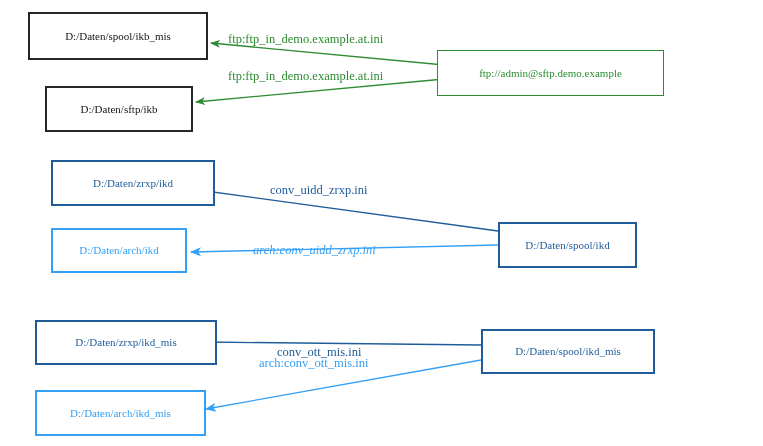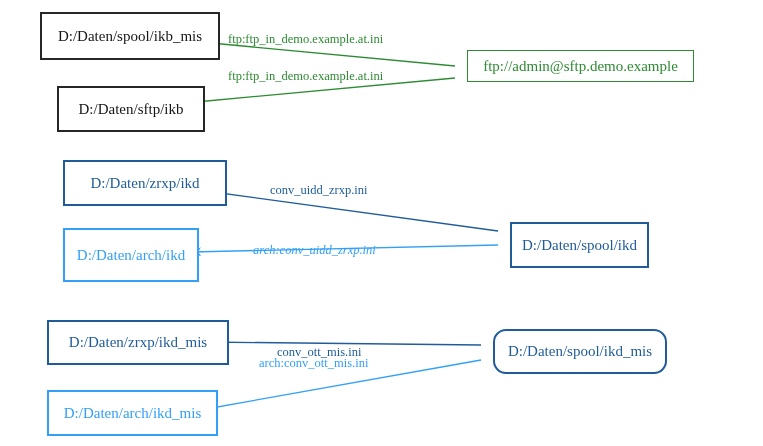--- a/index.html
+++ b/index.html
@@ -23,25 +23,24 @@
     height: 446px;
     pointer-events: none;
   }
   .node {
     position: absolute;
     box-sizing: border-box;
     display: flex;
     align-items: center;
     justify-content: center;
     background: #ffffff;
-    font-size: 15px;
+    font-size: 11px;
     line-height: 1.1;
     white-space: nowrap;
     text-align: center;
-    margin-left: 12px;
   }
   .node-black {
     border: 2px solid #262626;
     color: #151515;
   }
   .node-green {
     border: 1.5px solid #2e8b33;
     color: #2e8b33;
   }
   .node-darkblue {
@@ -89,39 +88,39 @@
       </g>
   </svg>
 
   <div id="nodes-layer">
       <div class="node node-black" style="left: 28px; top: 12px; width: 180px; height: 48px;">
         <span>D:/Daten/spool/ikb_mis</span>
       </div>
       <div class="node node-black" style="left: 45px; top: 86px; width: 148px; height: 46px;">
         <span>D:/Daten/sftp/ikb</span>
       </div>
-      <div class="node node-green" style="left: 455px; top: 50px; width: 227px; height: 32px;">
+      <div class="node node-green" style="left: 437px; top: 50px; width: 227px; height: 46px;">
         <span>ftp://admin@sftp.demo.example</span>
       </div>
       <div class="node node-darkblue" style="left: 51px; top: 160px; width: 164px; height: 46px;">
         <span>D:/Daten/zrxp/ikd</span>
       </div>
-      <div class="node node-lightblue" style="left: 51px; top: 228px; width: 136px; height: 54px;">
+      <div class="node node-lightblue" style="left: 51px; top: 228px; width: 136px; height: 45px;">
         <span>D:/Daten/arch/ikd</span>
       </div>
       <div class="node node-darkblue" style="left: 498px; top: 222px; width: 139px; height: 46px;">
         <span>D:/Daten/spool/ikd</span>
       </div>
       <div class="node node-darkblue" style="left: 35px; top: 320px; width: 182px; height: 45px;">
         <span>D:/Daten/zrxp/ikd_mis</span>
       </div>
       <div class="node node-lightblue" style="left: 35px; top: 390px; width: 171px; height: 46px;">
         <span>D:/Daten/arch/ikd_mis</span>
       </div>
-      <div class="node node-darkblue" style="left: 481px; top: 329px; width: 174px; height: 45px; border-radius: 13px;">
+      <div class="node node-darkblue" style="left: 481px; top: 329px; width: 174px; height: 45px;">
         <span>D:/Daten/spool/ikd_mis</span>
       </div>
     </div>
   <div id="labels-layer">
       <div class="edge-label lbl-green" style="left: 228px; top: 33px;">ftp:ftp_in_demo.example.at.ini</div>
       <div class="edge-label lbl-green" style="left: 228px; top: 70px;">ftp:ftp_in_demo.example.at.ini</div>
       <div class="edge-label lbl-darkblue" style="left: 270px; top: 184px;">conv_uidd_zrxp.ini</div>
       <div class="edge-label lbl-lightblue" style="left: 253px; top: 244px; font-style: italic;">arch:conv_uidd_zrxp.ini</div>
       <div class="edge-label lbl-darkblue" style="left: 277px; top: 330px; margin-top: 16px;">conv_ott_mis.ini</div>
       <div class="edge-label lbl-lightblue" style="left: 259px; top: 357px;">arch:conv_ott_mis.ini</div>

